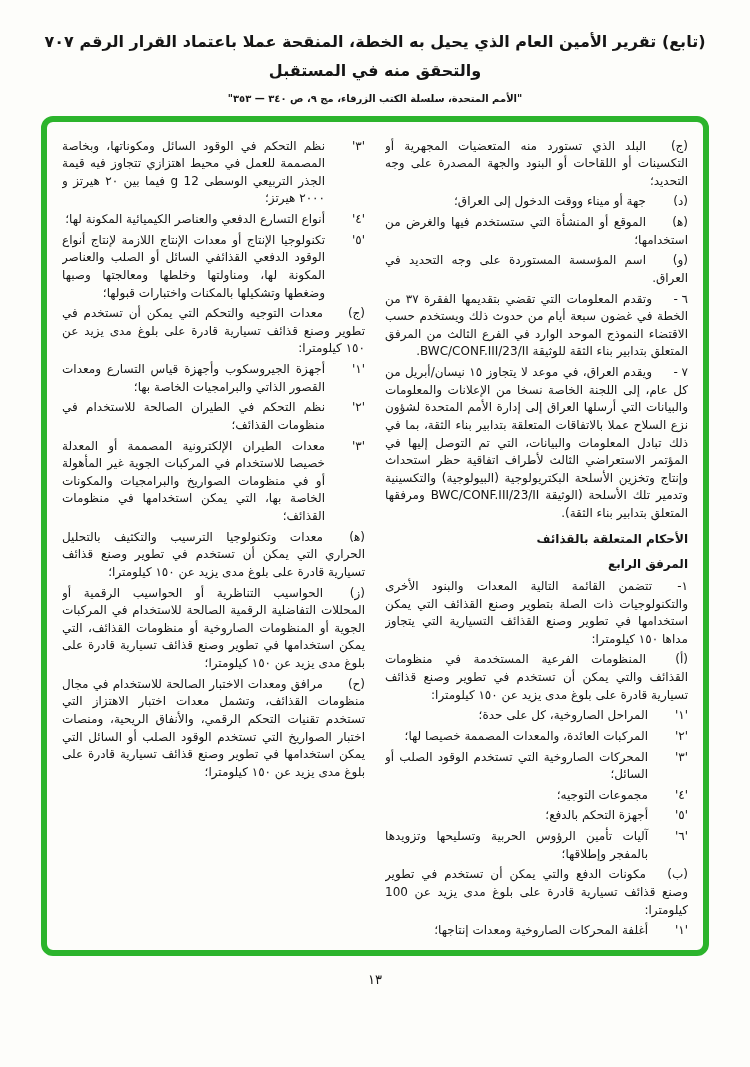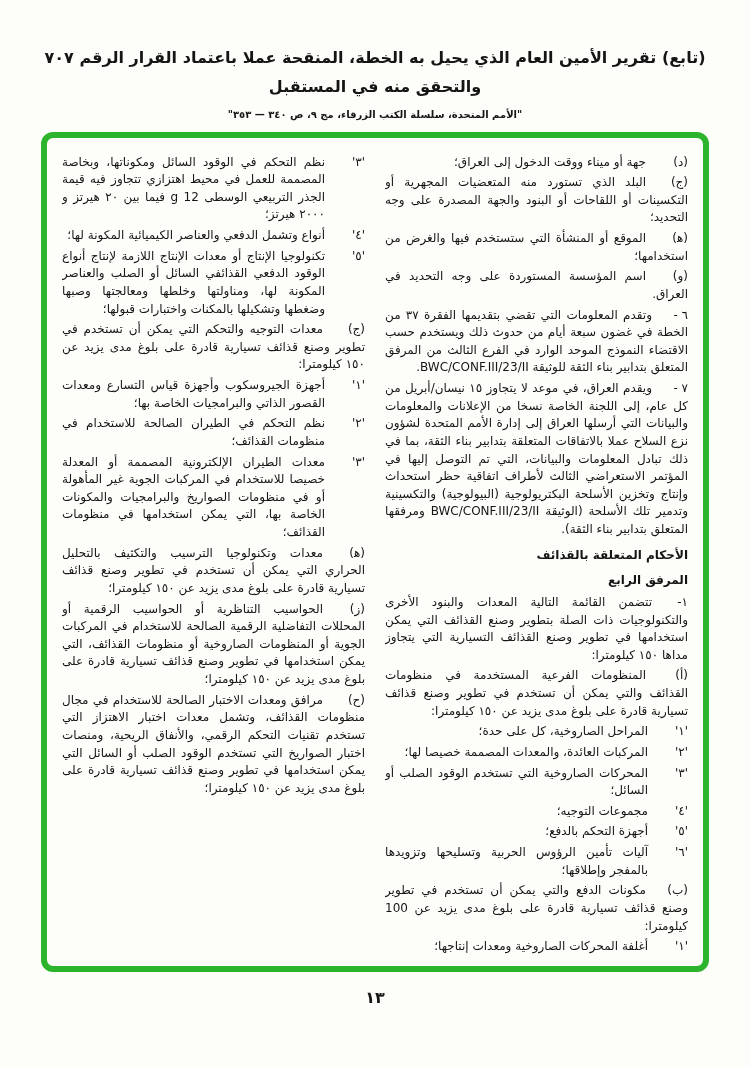--- a/index.html
+++ b/index.html
@@ -1,60 +1,60 @@
 <!DOCTYPE html>
 <html lang="ar"><head>
 <meta charset="utf-8">
 <style>
   html,body { margin:0; padding:0; background:#ffffff; }
   .page {
     width:750px; height:1067px; margin:0 auto; background:#fdfdfa;
     font-family:"DejaVu Sans", sans-serif; color:#151515;
     direction:rtl; overflow:hidden; position:relative; box-sizing:border-box;
   }
-  .header { padding-top:44px; text-align:center; font-weight:bold; }
+  .header { padding-top:28px; text-align:center; font-weight:bold; }
   .header .hline { font-size:16px; line-height:1.8; }
   .header .citation { font-size:10px; font-weight:bold; margin-top:7px; }
 
   .content-box {
     width:668px; height:840px; margin:12px auto 0;
     border:6px solid #2cb42c; border-radius:12px;
     box-sizing:border-box; padding:16px 15px 8px; overflow:hidden;
     background:#fdfdfa;
   }
   .columns { display:flex; gap:20px; height:100%; }
   .col { flex:1; font-size:12px; line-height:1.47; text-align:justify; overflow:hidden; }
 
   .para { margin:0 0 3px; }
   .marker { display:inline-block; white-space:nowrap; }
   .p-letter .marker { width:42px; }
   .p-num .marker { width:36px; }
   .p-sub { padding-right:40px; text-indent:-40px; }
   .p-sub .marker { width:40px; text-indent:0; }
   .p-heading { font-weight:bold; margin:8px 0 4px; }
 
-  .page-number { text-align:center; margin-top:16px; font-size:16px; font-weight:bold; }
+  .page-number { text-align:center; margin-top:16px; font-size:13px; font-weight:normal; }
 </style>
 </head>
 <body>
 
 <div class="page">
 
   <div class="header">
     <div class="hline">(تابع) تقرير الأمين العام الذي يحيل به الخطة، المنقحة عملا باعتماد القرار الرقم ٧٠٧</div>
     <div class="hline">والتحقق منه في المستقبل</div>
     <div class="citation">"الأمم المتحدة، سلسلة الكتب الزرقاء، مج ٩، ص ٣٤٠ — ٣٥٣"</div>
   </div>
 
   <div class="content-box">
     <div class="columns">
 
       <div class="col">
+        <p class="para p-letter"><span class="marker">(ج)</span><span class="txt">البلد الذي تستورد منه المتعضيات المجهرية أو التكسينات أو اللقاحات أو البنود والجهة المصدرة على وجه التحديد؛</span></p>
         <p class="para p-letter"><span class="marker">(د)</span><span class="txt">جهة أو ميناء ووقت الدخول إلى العراق؛</span></p>
-        <p class="para p-letter"><span class="marker">(ج)</span><span class="txt">البلد الذي تستورد منه المتعضيات المجهرية أو التكسينات أو اللقاحات أو البنود والجهة المصدرة على وجه التحديد؛</span></p>
         <p class="para p-letter"><span class="marker">(ﻫ)</span><span class="txt">الموقع أو المنشأة التي ستستخدم فيها والغرض من استخدامها؛</span></p>
         <p class="para p-letter"><span class="marker">(و)</span><span class="txt">اسم المؤسسة المستوردة على وجه التحديد في العراق.</span></p>
         <p class="para p-num"><span class="marker">٦ -</span><span class="txt">وتقدم المعلومات التي تقضي بتقديمها الفقرة ٣٧ من الخطة في غضون سبعة أيام من حدوث ذلك ويستخدم حسب الاقتضاء النموذج الموحد الوارد في الفرع الثالث من المرفق المتعلق بتدابير بناء الثقة للوثيقة BWC/CONF.III/23/II.</span></p>
         <p class="para p-num"><span class="marker">٧ -</span><span class="txt">ويقدم العراق، في موعد لا يتجاوز ١٥ نيسان/أبريل من كل عام، إلى اللجنة الخاصة نسخا من الإعلانات والمعلومات والبيانات التي أرسلها العراق إلى إدارة الأمم المتحدة لشؤون نزع السلاح عملا بالاتفاقات المتعلقة بتدابير بناء الثقة، بما في ذلك تبادل المعلومات والبيانات، التي تم التوصل إليها في المؤتمر الاستعراضي الثالث لأطراف اتفاقية حظر استحداث وإنتاج وتخزين الأسلحة البكتريولوجية (البيولوجية) والتكسينية وتدمير تلك الأسلحة (الوثيقة BWC/CONF.III/23/II ومرفقها المتعلق بتدابير بناء الثقة).</span></p>
         <p class="para p-heading">الأحكام المتعلقة بالقذائف</p>
         <p class="para p-heading">المرفق الرابع</p>
         <p class="para p-num"><span class="marker">١-</span><span class="txt">تتضمن القائمة التالية المعدات والبنود الأخرى والتكنولوجيات ذات الصلة بتطوير وصنع القذائف التي يمكن استخدامها في تطوير وصنع القذائف التسيارية التي يتجاوز مداها ١٥٠ كيلومترا:</span></p>
         <p class="para p-letter"><span class="marker">(أ)</span><span class="txt">المنظومات الفرعية المستخدمة في منظومات القذائف والتي يمكن أن تستخدم في تطوير وصنع قذائف تسيارية قادرة على بلوغ مدى يزيد عن ١٥٠ كيلومترا:</span></p>
         <p class="para p-sub"><span class="marker">'١'</span><span class="txt">المراحل الصاروخية، كل على حدة؛</span></p>
         <p class="para p-sub"><span class="marker">'٢'</span><span class="txt">المركبات العائدة، والمعدات المصممة خصيصا لها؛</span></p>
@@ -62,21 +62,21 @@
         <p class="para p-sub"><span class="marker">'٤'</span><span class="txt">مجموعات التوجيه؛</span></p>
         <p class="para p-sub"><span class="marker">'٥'</span><span class="txt">أجهزة التحكم بالدفع؛</span></p>
         <p class="para p-sub"><span class="marker">'٦'</span><span class="txt">آليات تأمين الرؤوس الحربية وتسليحها وتزويدها بالمفجر وإطلاقها؛</span></p>
         <p class="para p-letter"><span class="marker">(ب)</span><span class="txt">مكونات الدفع والتي يمكن أن تستخدم في تطوير وصنع قذائف تسيارية قادرة على بلوغ مدى يزيد عن 100 كيلومترا:</span></p>
         <p class="para p-sub"><span class="marker">'١'</span><span class="txt">أغلفة المحركات الصاروخية ومعدات إنتاجها؛</span></p>
         <p class="para p-sub"><span class="marker">'٢'</span><span class="txt">آليات تشغيل المراحل ومعدات إنتاجها؛</span></p>
       </div>
 
       <div class="col">
         <p class="para p-sub"><span class="marker">'٣'</span><span class="txt">نظم التحكم في الوقود السائل ومكوناتها، وبخاصة المصممة للعمل في محيط اهتزازي تتجاوز فيه قيمة الجذر التربيعي الوسطى 12 g فيما بين ٢٠ هيرتز و ٢٠٠٠ هيرتز؛</span></p>
-        <p class="para p-sub"><span class="marker">'٤'</span><span class="txt">أنواع وتشمل الدفعي والعناصر الكيميائية المكونة لها؛</span></p>
+        <p class="para p-sub"><span class="marker">'٤'</span><span class="txt">أنواع التسارع الدفعي والعناصر الكيميائية المكونة لها؛</span></p>
         <p class="para p-sub"><span class="marker">'٥'</span><span class="txt">تكنولوجيا الإنتاج أو معدات الإنتاج اللازمة لإنتاج أنواع الوقود الدفعي القذائفي السائل أو الصلب والعناصر المكونة لها، ومناولتها وخلطها ومعالجتها وصبها وضغطها وتشكيلها بالمكنات واختبارات قبولها؛</span></p>
         <p class="para p-letter"><span class="marker">(ج)</span><span class="txt">معدات التوجيه والتحكم التي يمكن أن تستخدم في تطوير وصنع قذائف تسيارية قادرة على بلوغ مدى يزيد عن ١٥٠ كيلومترا:</span></p>
         <p class="para p-sub"><span class="marker">'١'</span><span class="txt">أجهزة الجيروسكوب وأجهزة قياس التسارع ومعدات القصور الذاتي والبرامجيات الخاصة بها؛</span></p>
         <p class="para p-sub"><span class="marker">'٢'</span><span class="txt">نظم التحكم في الطيران الصالحة للاستخدام في منظومات القذائف؛</span></p>
         <p class="para p-sub"><span class="marker">'٣'</span><span class="txt">معدات الطيران الإلكترونية المصممة أو المعدلة خصيصا للاستخدام في المركبات الجوية غير المأهولة أو في منظومات الصواريخ والبرامجيات والمكونات الخاصة بها، التي يمكن استخدامها في منظومات القذائف؛</span></p>
         <p class="para p-letter"><span class="marker">(ﻫ)</span><span class="txt">معدات وتكنولوجيا الترسيب والتكثيف بالتحليل الحراري التي يمكن أن تستخدم في تطوير وصنع قذائف تسيارية قادرة على بلوغ مدى يزيد عن ١٥٠ كيلومترا؛</span></p>
         <p class="para p-letter"><span class="marker">(ز)</span><span class="txt">الحواسيب التناظرية أو الحواسيب الرقمية أو المحللات التفاضلية الرقمية الصالحة للاستخدام في المركبات الجوية أو المنظومات الصاروخية أو منظومات القذائف، التي يمكن استخدامها في تطوير وصنع قذائف تسيارية قادرة على بلوغ مدى يزيد عن ١٥٠ كيلومترا؛</span></p>
         <p class="para p-letter"><span class="marker">(ح)</span><span class="txt">مرافق ومعدات الاختبار الصالحة للاستخدام في مجال منظومات القذائف، وتشمل معدات اختبار الاهتزاز التي تستخدم تقنيات التحكم الرقمي، والأنفاق الريحية، ومنصات اختبار الصواريخ التي تستخدم الوقود الصلب أو السائل التي يمكن استخدامها في تطوير وصنع قذائف تسيارية قادرة على بلوغ مدى يزيد عن ١٥٠ كيلومترا؛</span></p>
       </div>
 

